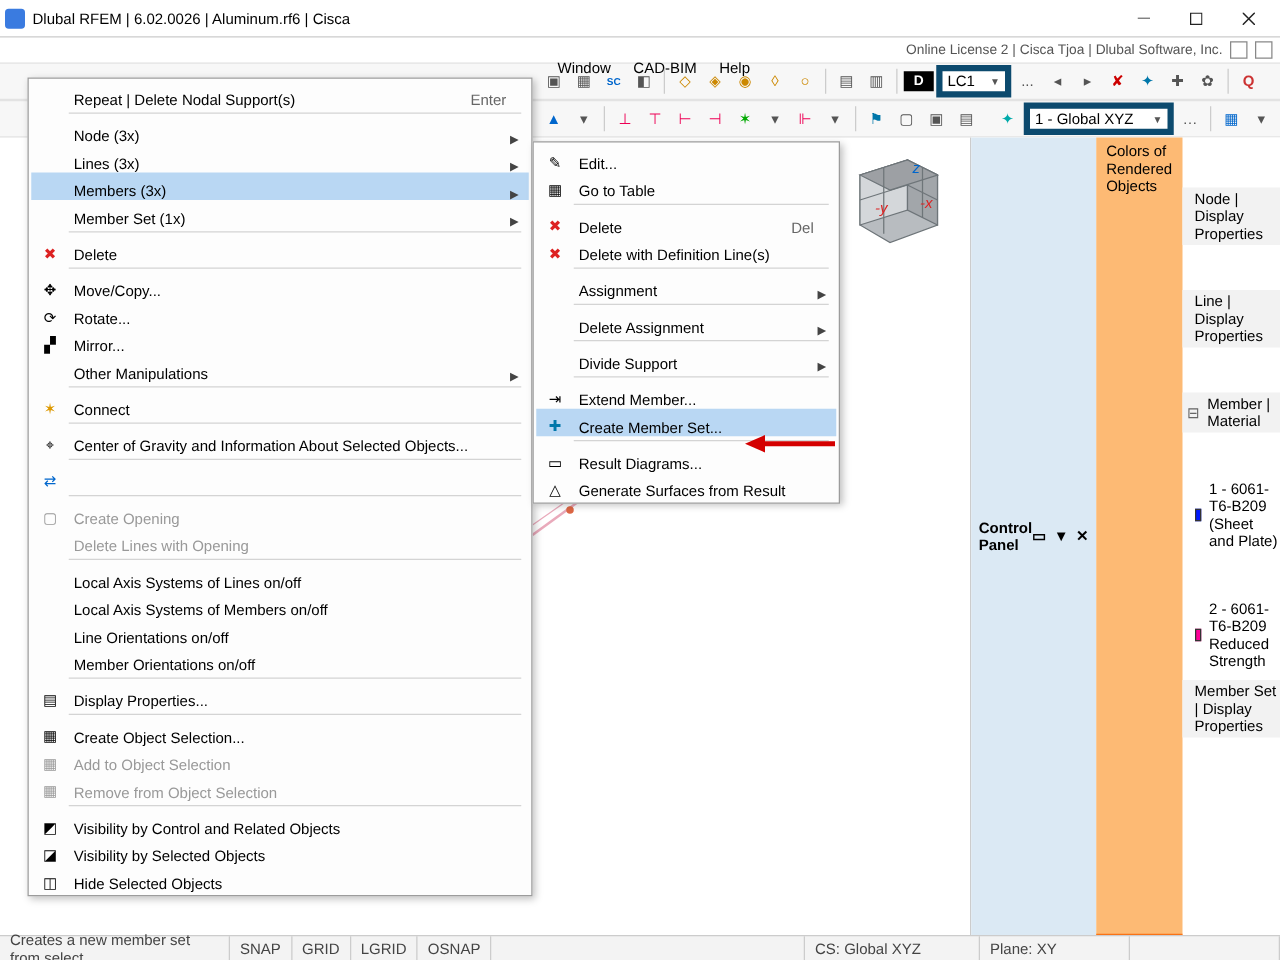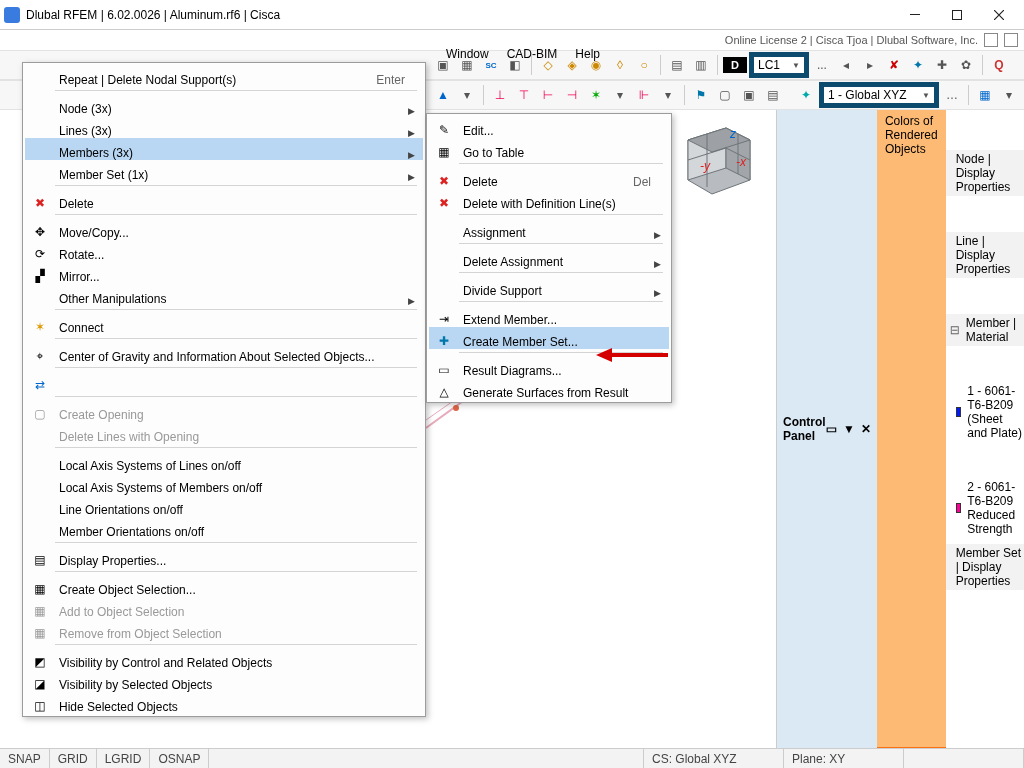--- a/index.html
+++ b/index.html
@@ -414,20 +414,21 @@
       <span class="arr"></span>
     </div>
 </div>
 
 <svg class="red-arrow" width="74" height="20">
   <line x1="72" y1="10" x2="14" y2="10" stroke="#d40000" stroke-width="4"></line>
   <polygon points="0,10 16,3 16,17" fill="#d40000"></polygon>
 </svg>
 
 <div class="statusbar">
+  <div class="cell flex">Creates a new member set from select</div>
   <div class="cell">SNAP</div>
   <div class="cell">GRID</div>
   <div class="cell">LGRID</div>
   <div class="cell">OSNAP</div>
   <div class="cell" style="flex:1.4"></div>
   <div class="cell" style="min-width:140px">CS: Global XYZ</div>
   <div class="cell" style="min-width:120px">Plane: XY</div>
   <div class="cell" style="min-width:120px"></div>
 </div>
 

